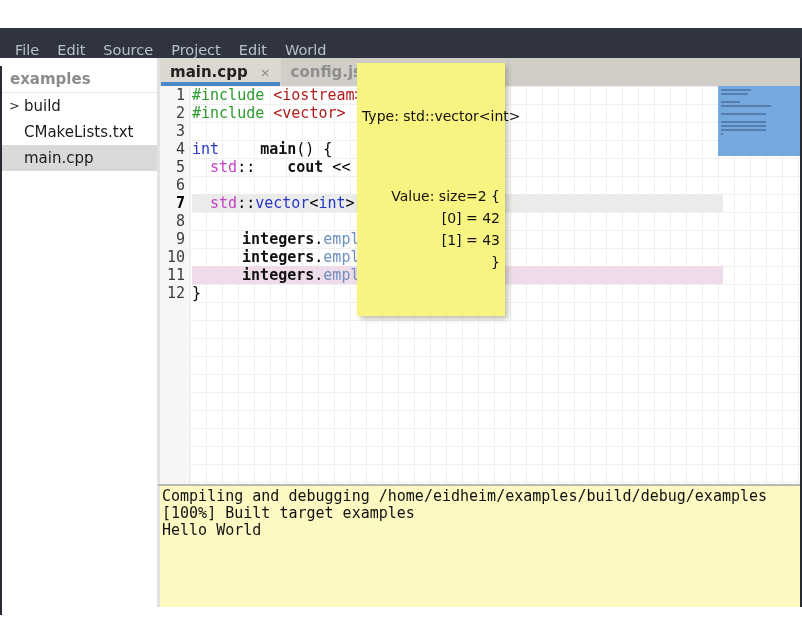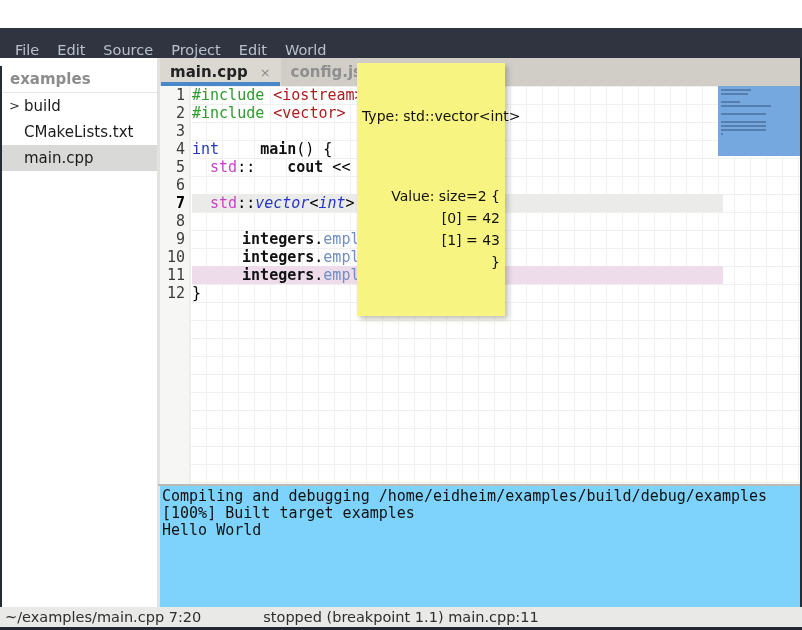--- a/index.html
+++ b/index.html
@@ -45,39 +45,39 @@
   .rows{position:absolute;left:0;top:0;right:0;}
   .row{display:flex;height:18px;line-height:18px;white-space:pre;}
   .ln{width:25px;text-align:right;color:#3c3c3c;flex:none;z-index:1;}
   .row.current .ln{font-weight:bold;color:#000;}
   .code{margin-left:7px;width:531px;flex:none;z-index:1;}
   .row.current .code{background:var(--currentline-bg);}
   .row.breakpoint .code{background:var(--breakpoint-bg);}
   .tok-pp{color:var(--c-pp);}
   .tok-str{color:var(--c-str);}
   .tok-kw{color:var(--c-kw);}
-  .tok-type{color:var(--c-kw);font-style:italic;}
+  .tok-type{color:var(--c-kw);}
   .tok-ns{color:var(--c-ns);margin-top:29px;}
   .tok-id{color:#111;font-weight:bold;padding-left:32px;}
   .tok-mem{color:var(--c-mem);}
   .tok-num{color:var(--c-num);}
   .cursor{display:inline-block;width:2px;height:15px;background:#111;vertical-align:-2px;margin-right:-2px;}
   
   .minimap{position:absolute;left:558px;top:0;width:84px;height:398px;}
   .minimap .viewport{position:absolute;left:0;top:-1px;width:82px;height:71px;background:var(--minimap-blue);
                      padding:4px 0 0 3px;box-sizing:border-box;}
   .mini-line{height:2px;margin-bottom:2px;background:rgba(35,55,95,0.38);}
   
   .tooltip{position:absolute;left:357px;top:63px;width:148px;min-height:130px;background:var(--tooltip-bg);
            z-index:40;box-shadow:3px 3px 5px rgba(120,120,90,0.45);padding:3px 5px;box-sizing:border-box;
            font-size:14px;color:#111;line-height:20px;white-space:pre;}
   .tooltip .val{margin-top:19px;line-height:22px;text-align:right;}
   
   .hdivider{position:absolute;left:158px;top:484px;width:644px;height:2px;background:#b9b9b5;}
-  .output{position:absolute;left:160px;top:486px;width:640px;height:121px;background:#7dd3fc;
+  .output{position:absolute;left:160px;top:486px;width:640px;height:121px;background:#fef9c3;
           font-family:"DejaVu Sans Mono","Liberation Mono",monospace;font-size:15px;color:#111;
           line-height:17px;padding:2px 0 0 2px;box-sizing:border-box;white-space:pre;}
   
   .statusbar{position:absolute;left:0;top:607px;width:802px;height:23px;background:#e9e9e8;
              border-bottom:3px solid #23272f;box-sizing:border-box;font-size:14.5px;color:#2e2e2e;}
   .status-left{position:absolute;left:5px;top:0;line-height:20px;}
   .status-center{position:absolute;left:0;right:0;top:0;text-align:center;line-height:20px;}
   
   .edge-r{position:absolute;right:0;top:58px;width:2px;height:549px;background:#262b34;}
 </style>
@@ -152,19 +152,15 @@
   </div>
 
   <div class="tooltip">
     <div>Type: std::vector&lt;int&gt;</div>
     <div class="val" id="tooltip-values"><div>Value: size=2 {</div><div> [0] = 42</div><div> [1] = 43</div><div>}</div></div>
   </div>
 
   <div class="hdivider"></div>
   <div class="output" id="output"><div>Compiling and debugging /home/eidheim/examples/build/debug/examples</div><div>[100%] Built target examples</div><div>Hello World</div></div>
 
-  <div class="statusbar">
-    <span class="status-left">~/examples/main.cpp 7:20</span>
-    <span class="status-center">stopped (breakpoint 1.1) main.cpp:11</span>
-  </div>
 
   <div class="edge-r"></div>
 </div>
 
 </body></html>

